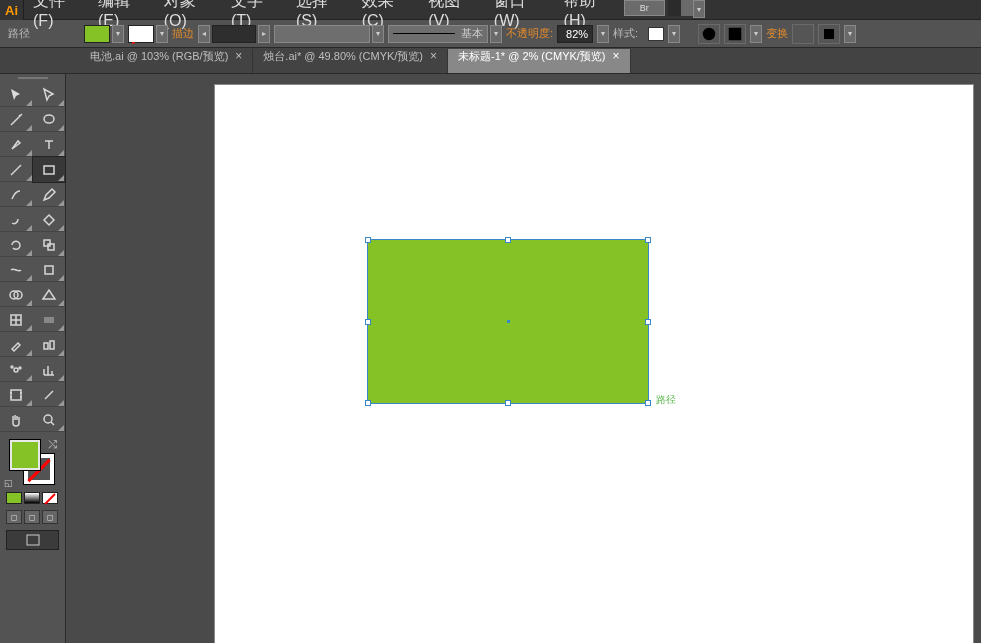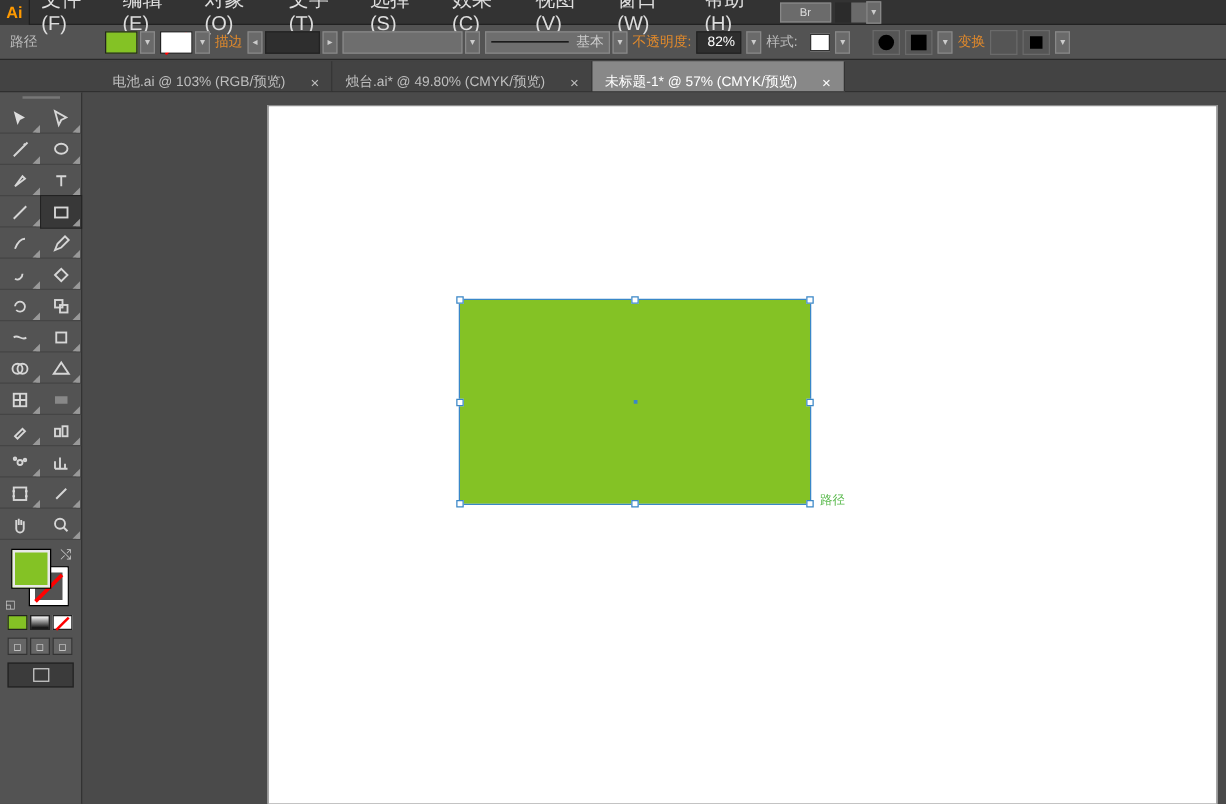--- a/index.html
+++ b/index.html
@@ -1,17 +1,17 @@
 <!DOCTYPE html>
 <html><head>
 <meta charset="utf-8">
 <style>
 *{box-sizing:border-box;margin:0;padding:0;user-select:none}
 html,body{width:981px;height:643px;overflow:hidden;background:#4a4a4a;font-family:"Microsoft YaHei",Arial,sans-serif;font-size:11px;color:#ccc}
-.topbar{height:20px;background:#333;display:flex;align-items:center;border-bottom:1px solid #222}
+.topbar{height:20px;background:#333;display:flex;border-bottom:1px solid #222}
 .ai-logo{width:26px;height:20px;display:flex;align-items:center;justify-content:center;background:#333;color:#ff9a00;font-weight:bold;font-size:13px;border-right:1px solid #1f1f1f}
 .menu{display:flex;height:20px}
 .menu-item{padding:0 9px;height:20px;display:flex;align-items:center;cursor:pointer;color:#ddd;font-size:16px}
 .menu-spacer{flex:1}
 .top-btn{width:44px;height:16px;margin:0 3px;background:#6b6b6b;border:1px solid #888;display:flex;align-items:center;justify-content:center;font-size:9px;color:#ddd}
 .top-swatch{width:28px;height:16px;display:flex}
 .top-swatch div{flex:1}
 .sq-a{background:#2b2b2b}
 .sq-b{background:#6a6a6a}
 .optbar{height:28px;background:#535353;display:flex;align-items:center;border-bottom:1px solid #282828;padding-left:8px;gap:4px}
@@ -22,21 +22,21 @@
 .swatch.none::before{content:"";position:absolute;left:0;right:0;top:50%;height:2px;background:red;transform:rotate(-45deg)}
 .dd{width:12px;height:18px;background:#6a6a6a;border:1px solid #888;display:flex;align-items:center;justify-content:center;font-size:8px;color:#ccc}
 .seg{display:flex;align-items:center;gap:2px}
 .orange{color:#e28a2b}
 .linebox{width:100px;height:18px;background:#6e6e6e;border:1px solid #888;display:flex;align-items:center;padding:0 4px;gap:6px}
 .linebox .ln{flex:1;height:1px;background:#000}
 .txtbox{height:18px;background:#2e2e2e;border:1px solid #222;color:#fff;display:flex;align-items:center;padding:0 4px;min-width:36px;justify-content:flex-end}
 .iconbtn{width:22px;height:20px;background:#555;border:1px solid #6a6a6a;display:flex;align-items:center;justify-content:center;font-size:11px;color:#ccc}
 .white-sw{width:16px;height:14px;background:#fff;border:1px solid #333}
 .tabbar{height:26px;background:#434343;display:flex;align-items:flex-end;padding-left:80px;border-bottom:1px solid #2a2a2a}
-.doc-tab{height:24px;background:#434343;color:#bfbfbf;padding:0 10px;display:flex;align-items:flex-end;gap:20px;border-right:1px solid #333;font-size:11px}
+.doc-tab{height:24px;background:#434343;color:#bfbfbf;padding:0 10px;display:flex;align-items:flex-start;gap:7px;border-right:1px solid #333;font-size:11px}
 .doc-tab.active{background:#888;color:#fff}
 .doc-tab .x{font-size:12px;cursor:pointer}
 .main{position:absolute;top:74px;bottom:0;left:0;right:0;display:flex;background:#4a4a4a}
 .toolbox{width:66px;background:#535353;border-right:1px solid #2a2a2a;display:flex;flex-direction:column}
 .tool-double{height:25px;display:flex;border-bottom:1px solid #454545}
 .tool{width:33px;height:25px;display:flex;align-items:center;justify-content:center;position:relative;cursor:pointer}
 .tool.sel{background:#383838;outline:1px solid #222}
 .tool.corner::after{content:"";position:absolute;right:1px;bottom:1px;border:3px solid transparent;border-right-color:#999;border-bottom-color:#999}
 .tool svg{width:16px;height:16px;fill:none;stroke:#d6d6d6;stroke-width:1.5}
 .fillstroke{height:52px;position:relative;margin-top:4px}
@@ -150,21 +150,21 @@
 <div class="tabbar">
   <div class="doc-tab">
       <span>电池.ai @ 103% (RGB/预览)</span>
       <span class="x">×</span>
     </div>
   <div class="doc-tab">
       <span>烛台.ai* @ 49.80% (CMYK/预览)</span>
       <span class="x">×</span>
     </div>
   <div class="doc-tab active">
-      <span>未标题-1* @ 57% (CMYK/预览)</span>
+      <span>未标题-1* @ 2% (CMYK/预览)</span>
       <span class="x">×</span>
     </div>
 </div>
 
 <div class="main">
   <div class="toolbox">
     <div style="height:8px;display:flex;justify-content:center;align-items:center">
         <div style="width:30px;height:2px;background:#777"></div>
       </div>
     <div class="tool-double">

